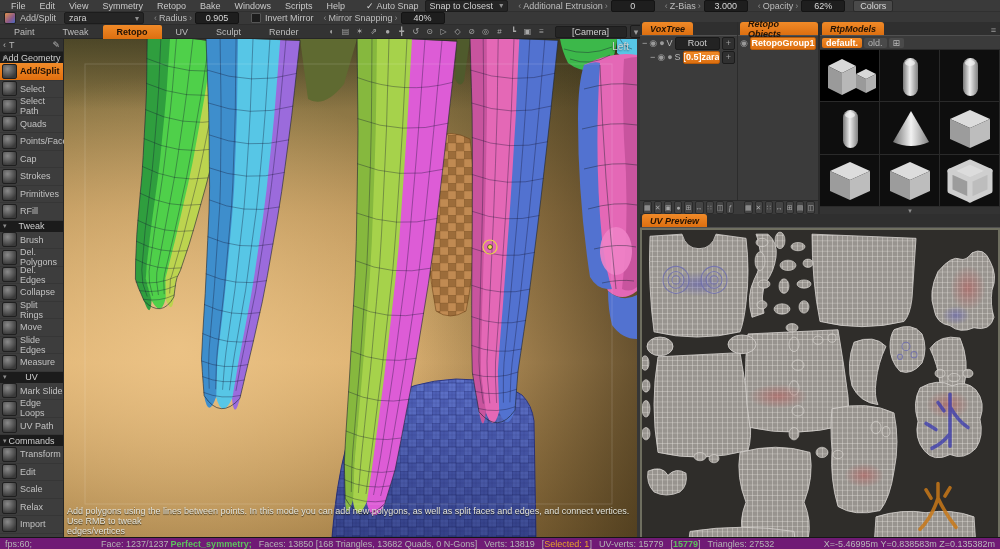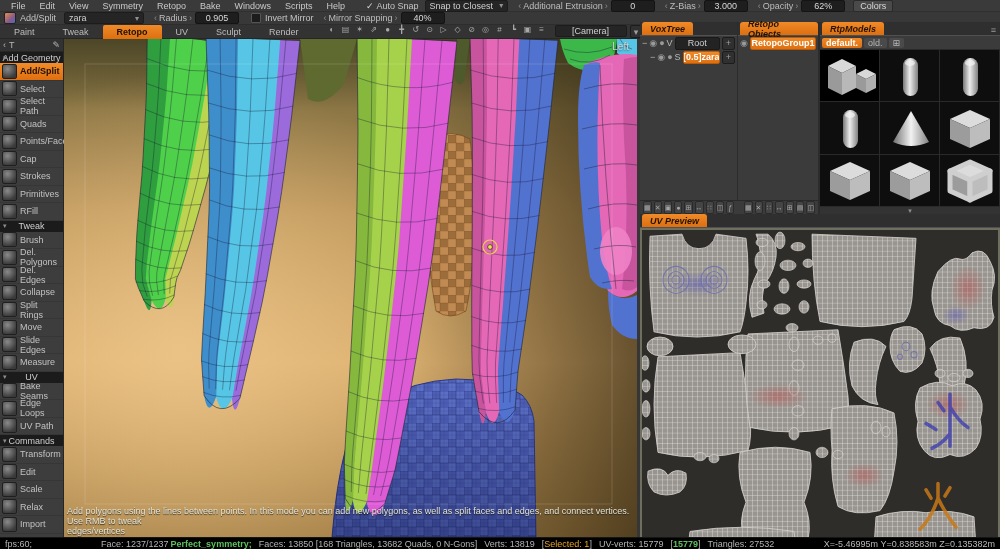--- a/index.html
+++ b/index.html
@@ -14,21 +14,21 @@
   .dd{background:#252525;border:1px solid #1c1c1c;border-radius:2px;height:10px;display:flex;align-items:center;padding:0 4px;gap:6px;color:#cfcfcf;}
   .caret{color:#909090;font-size:8px;}
   .spinlab{color:#bdbdbd;margin-left:10px;white-space:nowrap;}
   .spinlab::before{content:"‹";color:#8a8a8a;margin-right:2px;}
   .spinlab::after{content:"›";color:#8a8a8a;margin-left:2px;}
   .numbox{background:#1e1e1e;border:1px solid #141414;border-radius:2px;min-width:34px;height:10px;display:inline-flex;align-items:center;justify-content:center;color:#d8d8d8;padding:0 4px;margin-left:3px;}
   .pushbtn{background:#4a4a4a;border:1px solid #2a2a2a;border-radius:2px;height:10px;display:inline-flex;align-items:center;padding:0 6px;color:#d8d8d8;margin-left:8px;}
   #toolrow{position:absolute;left:0;top:12px;width:1000px;height:13px;background:#383838;border-bottom:1px solid #2d2d2d;display:flex;align-items:center;padding-left:4px;box-sizing:border-box;}
   .tool-ico{width:10px;height:10px;border-radius:2px;background:linear-gradient(135deg,#e0904a,#8a5a8a 60%,#4a6ac0);border:1px solid #222;margin-right:4px;}
   .chk{width:8px;height:8px;background:#1c1c1c;border:1px solid #555;border-radius:1px;margin:0 4px 0 12px;}
-  #tabrow{position:absolute;left:0;top:25px;width:704px;height:14px;background:#333333;border-bottom:1px solid #262626;display:flex;align-items:flex-start;box-sizing:border-box;}
+  #tabrow{position:absolute;left:0;top:25px;width:704px;height:14px;background:#333333;border-bottom:1px solid #262626;display:flex;align-items:center;box-sizing:border-box;}
   .wtab{padding:0 14px;height:14px;display:flex;align-items:center;color:#bdbdbd;}
   .wtab.active{background:linear-gradient(#f08a28,#dd6f10);color:#1d1005;border-radius:2px 2px 0 0;font-weight:bold;}
   #vp-icons{display:flex;align-items:center;gap:4px;margin-left:14px;color:#a8a8a8;font-size:8px;}
   #vp-icons .ticon{width:10px;text-align:center;}
   #camera-dd{margin-left:8px;min-width:62px;justify-content:center;}
   
   #sidebar{position:absolute;left:0;top:39px;width:64px;height:498px;background:#3d3d3d;border-right:1px solid #262626;box-sizing:border-box;}
   #sb-widget{height:12px;background:#323232;border-bottom:1px solid #262626;display:flex;align-items:center;padding:0 3px;color:#b8b8b8;}
   #sb-widget .sp{flex:1;}
   .sb-header{height:11px;background:#1b1b1b;color:#cfcfcf;display:flex;align-items:center;justify-content:center;gap:2px;position:relative;}
@@ -58,21 +58,21 @@
   .subtab.active{background:linear-gradient(#f08a28,#dd6f10);color:#fff;font-weight:bold;}
   #rtp-grid{display:grid;grid-template-columns:repeat(3,1fr);background:#0c0c0c;height:157px;}
   .rtp-cell{border-right:1px solid #2a2a2a;border-bottom:1px solid #2a2a2a;display:flex;align-items:center;justify-content:center;background:#0e0e0e;box-sizing:border-box;}
   #rtp-scroll{height:7px;background:#333;display:flex;align-items:center;justify-content:center;color:#8f8f8f;font-size:7px;}
   #strips{position:absolute;left:0;top:178px;width:178px;height:14px;background:#3b3b3b;border-top:1px solid #2a2a2a;display:flex;align-items:center;gap:2px;padding:0 3px;box-sizing:border-box;color:#a5a5a5;}
   #strips .sticon{width:11px;height:11px;background:#454545;border:1px solid #2a2a2a;border-radius:2px;display:flex;align-items:center;justify-content:center;font-size:7px;}
   #strips .gap{width:10px;}
   #uvpreview{position:absolute;left:0;top:192px;width:360px;height:335px;}
   #uv-frame{position:absolute;left:0;top:14px;width:360px;height:321px;background:#2f2d2a;border:2px solid #6f6f60;box-sizing:border-box;}
   
-  #statusbar{position:absolute;left:0;top:537px;width:1000px;height:12px;background:#000000;border-top:1px solid #161616;display:flex;align-items:center;gap:7px;padding:0 5px;box-sizing:border-box;color:#b4b4b4;white-space:nowrap;}
+  #statusbar{position:absolute;left:0;top:537px;width:1000px;height:12px;background:#701a75;border-top:1px solid #161616;display:flex;align-items:center;gap:7px;padding:0 5px;box-sizing:border-box;color:#b4b4b4;white-space:nowrap;}
   .sgreen{color:#5ec25e;font-weight:bold;}
   .ssel{color:#e8a428;}
   .scoords{margin-left:auto;color:#b9b9b9;}
   .gapL{margin-left:62px;}
 </style>
 </head>
 <body>
 
 <div id="app">
 
@@ -240,21 +240,21 @@
           <span class="ticonbox"></span>
           <span>Slide Edges</span>
         </div>
         <div class="sb-item">
           <span class="ticonbox"></span>
           <span>Measure</span>
         </div>
         <div class="sb-header">UV</div>
         <div class="sb-item">
           <span class="ticonbox"></span>
-          <span>Bake Seams</span>
+          <span>Mark Slide</span>
         </div>
         <div class="sb-item">
           <span class="ticonbox"></span>
           <span>Edge Loops</span>
         </div>
         <div class="sb-item">
           <span class="ticonbox"></span>
           <span>UV Path</span>
         </div>
         <div class="sb-header">Commands</div>

